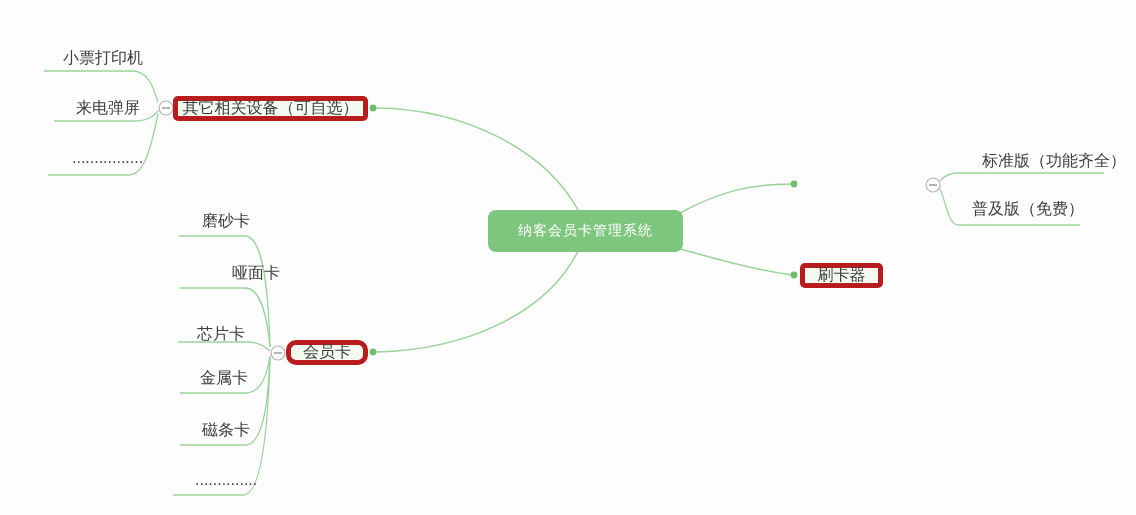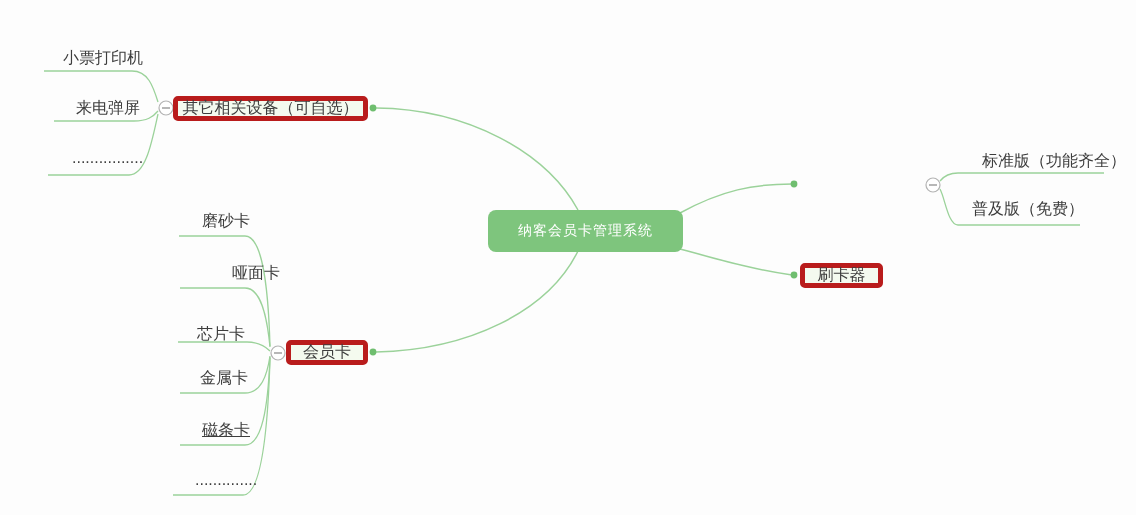--- a/index.html
+++ b/index.html
@@ -65,29 +65,29 @@
     <g>
       <circle cx="278" cy="353" r="7" fill="#ffffff" stroke="#b3b3b3" stroke-width="1.2"></circle>
       <line x1="274" y1="353" x2="282" y2="353" stroke="#909090" stroke-width="1.3"></line>
     </g>
   </svg>
 
   <div class="node root" style="left:488px;top:210px;width:195px;height:42px;">纳客会员卡管理系统</div>
 
   <div class="node" style="left:173px;top:96px;width:195px;height:25px;">其它相关设备（可自选）</div>
   <div class="node" style="left:800px;top:263px;width:83px;height:25px;">刷卡器</div>
-  <div class="node" style="left:286px;top:340px;width:82px;height:25px;">会员卡</div>
+  <div class="node" style="left:286px;top:340px;width:82px;height:25px;border-radius:10px;">会员卡</div>
 
   <div class="leaf" style="left:63px;top:51px;">小票打印机</div>
   <div class="leaf" style="left:76px;top:101px;">来电弹屏</div>
   <div class="leaf" style="left:72px;top:151px;">................</div>
 
   <div class="leaf" style="left:982px;top:154px;">标准版（功能齐全）</div>
   <div class="leaf" style="left:972px;top:202px;">普及版（免费）</div>
 
   <div class="leaf" style="left:202px;top:214px;">磨砂卡</div>
   <div class="leaf" style="left:200px;top:266px;margin-left:32px;">哑面卡</div>
   <div class="leaf" style="left:197px;top:327px;">芯片卡</div>
   <div class="leaf" style="left:200px;top:371px;">金属卡</div>
-  <div class="leaf" style="left:202px;top:423px;text-decoration:underline;">磁条卡</div>
+  <div class="leaf" style="left:202px;top:423px;">磁条卡</div>
   <div class="leaf" style="left:195px;top:473px;">..............</div>
 
 </div>
 
 </body></html>

